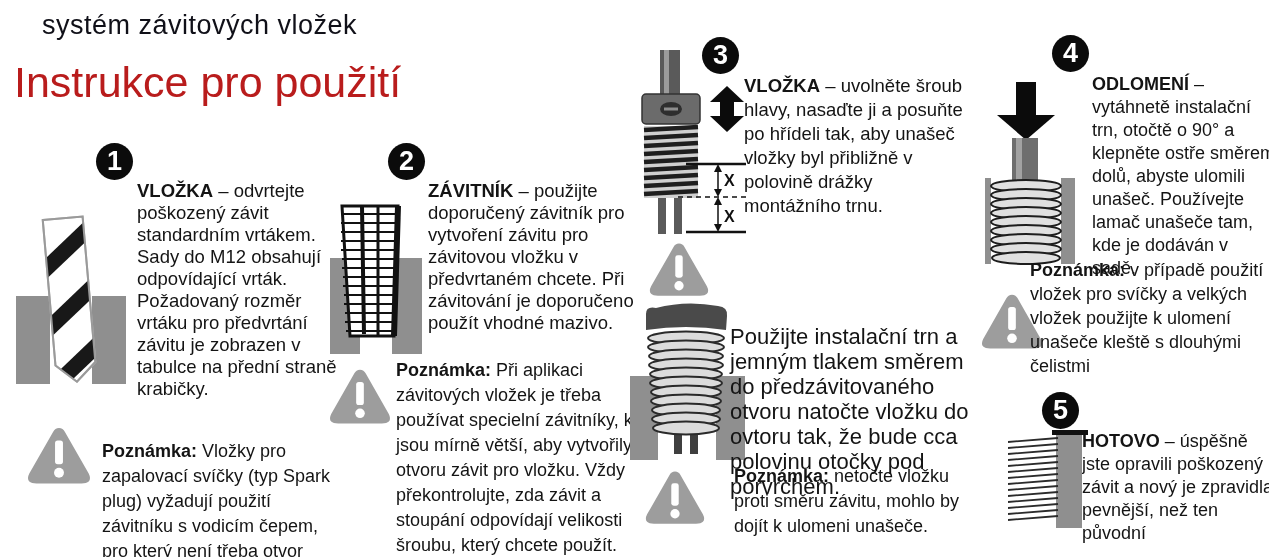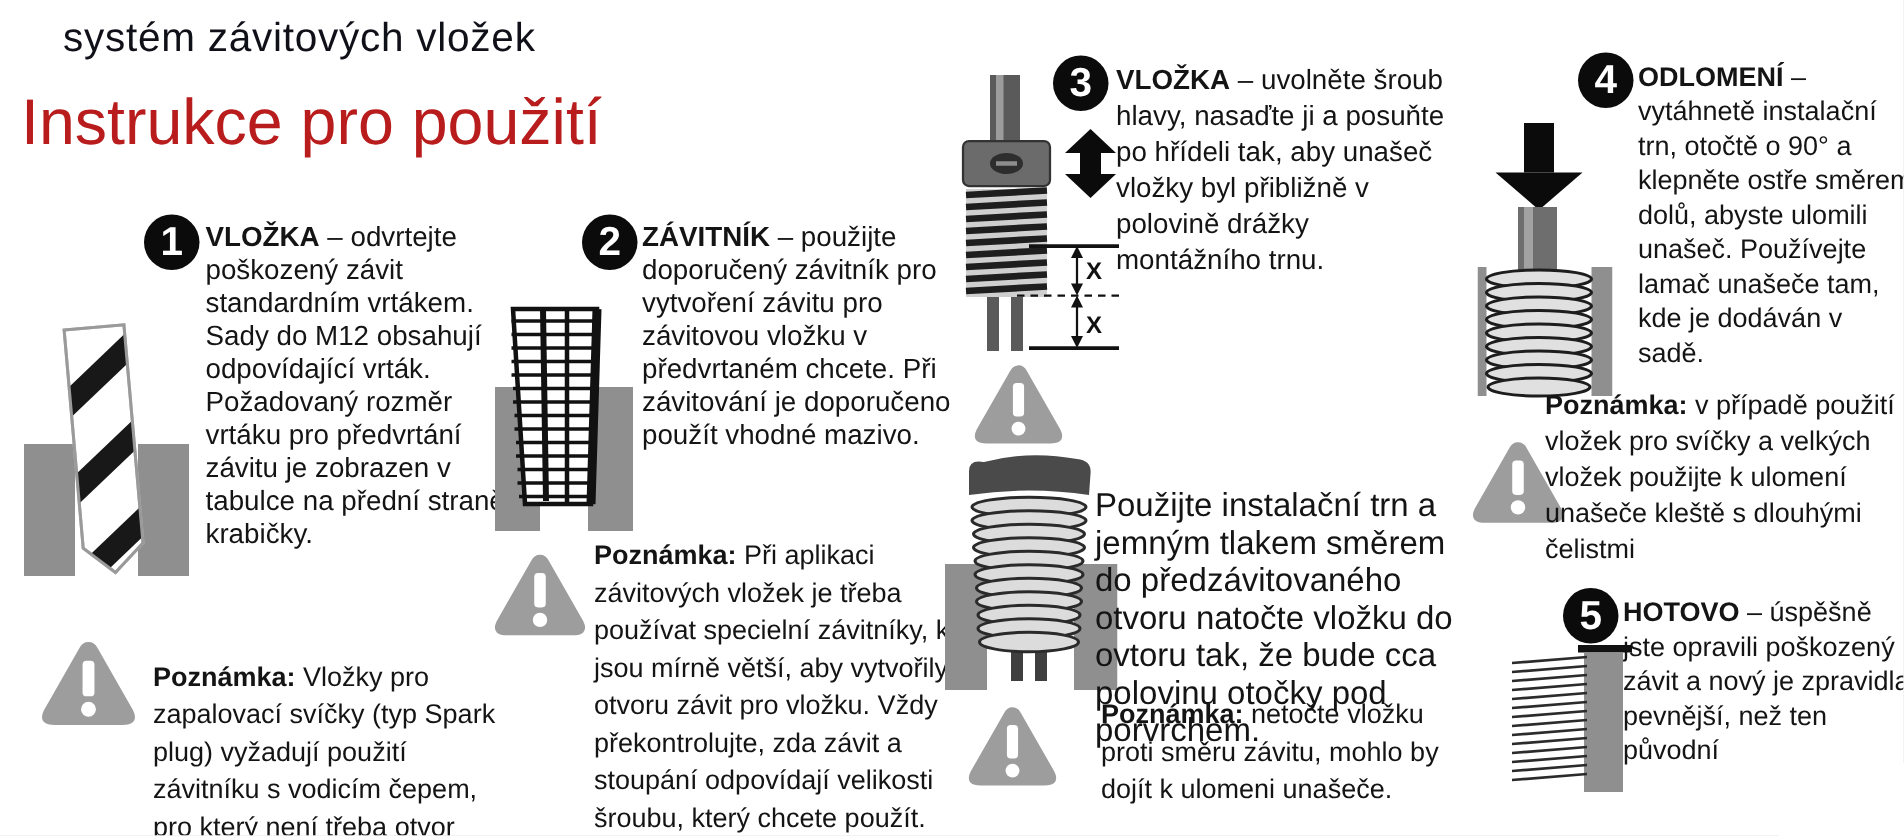--- a/index.html
+++ b/index.html
@@ -3,21 +3,21 @@
 <meta charset="utf-8">
 <style>
   html,body{margin:0;padding:0;background:#e9e9e9;}
   #page{position:relative;width:1269px;height:557px;background:#ffffff;overflow:hidden;
         font-family:"Liberation Sans", sans-serif;color:#141414;}
   .abs{position:absolute;}
   .subtitle{font-size:27px;letter-spacing:.5px;color:#101018;}
   .title{font-size:43px;color:#b91c1c;}
   .badge{width:37px;height:37px;border-radius:50%;background:#0b0b0b;color:#fff;
          font-weight:bold;font-size:27px;display:flex;align-items:center;justify-content:center;}
-  .step-text{font-size:18.5px;line-height:22px;}
+  .step-text{font-size:18.5px;line-height:22px;margin-top:33px;}
   .step-text .lbl{font-weight:bold;}
   .col3 .step-text{line-height:24px;}
   .col4 .step-text{line-height:23px;font-size:18px;}
   .note-text{font-size:18px;line-height:25px;}
   .note-text b{font-weight:bold;}
   .para{font-size:22px;line-height:25px;}
   .tri{display:block;}
   svg text{font-family:"Liberation Sans", sans-serif;}
 </style>
 </head>

